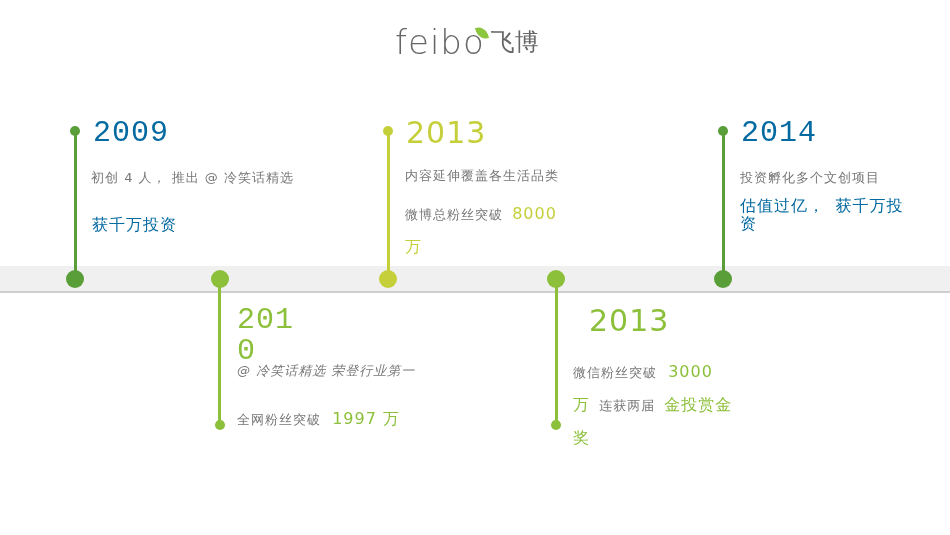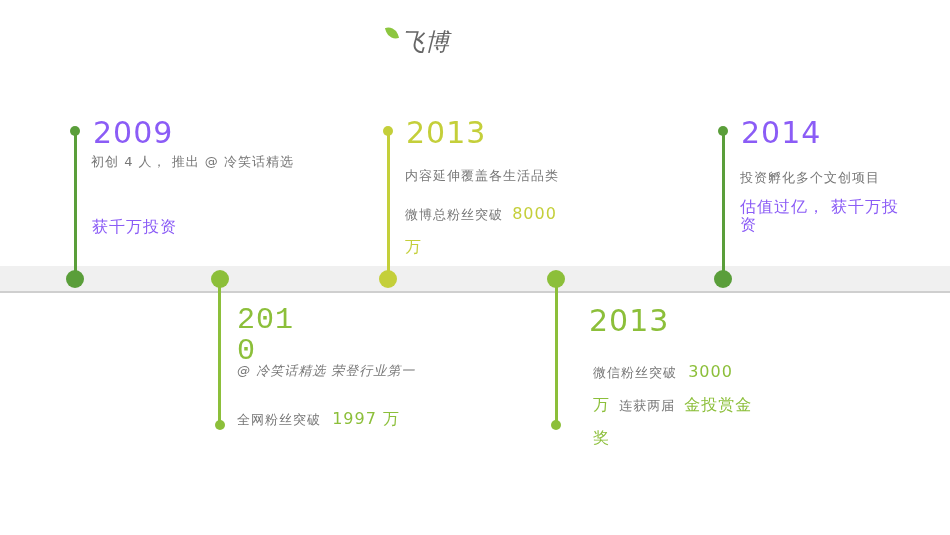--- a/index.html
+++ b/index.html
@@ -1,46 +1,47 @@
 <!DOCTYPE html>
 <html><head>
 <meta charset="utf-8">
 <style>
   html, body { margin:0; padding:0; }
   body { width:950px; height:535px; background:#ffffff; position:relative; overflow:hidden; font-family:"DejaVu Sans", sans-serif; }
   .logo { position:absolute; left:395px; top:22px; height:40px; display:flex; align-items:center; }
   .logo-word { font-family:"DejaVu Sans", sans-serif; font-size:34px; font-weight:300; color:#666; letter-spacing:1px; line-height:40px; }
   .logo-leaf { display:inline-block; width:10px; height:14px; background:#8cc63f; border-radius:0 10px 0 10px; transform:rotate(-20deg); margin-left:-8px; margin-top:-18px; }
-  .logo-cn { font-size:24px; color:#666; margin-left:4px; line-height:40px;font-style:italic; }
+  .logo-cn { font-size:24px; color:#666; margin-left:4px; line-height:40px; }
   .band { position:absolute; left:0; top:266px; width:950px; height:25px; background:#f0f0f0; border-bottom:2px solid #cfcfcf; }
   .stem { position:absolute; width:3px; }
   .dot-big { position:absolute; width:18px; height:18px; border-radius:50%; }
   .dot-small { position:absolute; width:10px; height:10px; border-radius:50%; }
   .year { position:absolute; font-size:30px; line-height:34px; letter-spacing:1px; }
   .txt { position:absolute; font-size:13px; color:#777; line-height:19px; letter-spacing:1px; }
   .hl { font-size:16px; letter-spacing:1px; }
-  .green1 { color:#8b5cf6; } .bg1 { background:#5a9e3a; }
+  .green1 { color:#0369a1;font-family:Liberation Mono, monospace; } .bg1 { background:#5a9e3a; }
   .green2 { color:#8cbf3a; } .bg2 { background:#8cbf3a; }
   .green3 { color:#c4cf3a; } .bg3 { background:#c4cf3a; }
 </style>
 </head>
 <body>
 
 <div class="logo">
+  <span class="logo-word">feibo</span>
   <span class="logo-leaf"></span>
   <span class="logo-cn">飞博</span>
 </div>
 
 <div class="band"></div>
 
 <div class="stem bg1" style="left:74px; top:131px; height:148px;"></div>
 <div class="dot-small bg1" style="left:70px; top:126px;"></div>
 <div class="dot-big bg1" style="left:66px; top:270px;"></div>
 <div class="year green1" style="left:93px; top:116px;">2009</div>
-<div class="txt" style="left:91px; top:152px; width:210px;">初创 4 人， 推出 @ 冷笑话精选</div>
+<div class="txt" style="left:91px; top:168px; width:210px;">初创 4 人， 推出 @ 冷笑话精选</div>
 <div class="txt hl green1" style="left:92px; top:217px; width:200px;">获千万投资</div>
 
 <div class="stem bg2" style="left:218px; top:279px; height:146px;"></div>
 <div class="dot-big bg2" style="left:211px; top:270px;"></div>
 <div class="dot-small bg2" style="left:215px; top:420px;"></div>
 <div class="year green2" style="left:237px; top:305px; width:70px; word-break:break-all; line-height:31px;font-family:Liberation Mono, monospace;">2010</div>
 <div class="txt" style="left:237px; top:361px; width:190px;font-style:italic;">@ 冷笑话精选 荣登行业第一</div>
 <div class="txt" style="left:237px; top:409px; width:200px;">
   <span>全网粉丝突破</span>
   <span class="hl green2" style="margin-left:6px;">1997 万</span>
@@ -53,21 +54,21 @@
 <div class="txt" style="left:405px; top:166px; width:200px;">内容延伸覆盖各生活品类</div>
 <div class="txt" style="left:405px; top:198px; width:170px; line-height:32px;">
   <span>微博总粉丝突破</span>
   <span class="hl green3" style="margin-left:4px;">8000 万</span>
 </div>
 
 <div class="stem bg2" style="left:555px; top:279px; height:146px;"></div>
 <div class="dot-big bg2" style="left:547px; top:270px;"></div>
 <div class="dot-small bg2" style="left:551px; top:420px;"></div>
 <div class="year green2" style="left:573px; top:304px;margin-left:16px;">2013</div>
-<div class="txt" style="left:573px; top:356px; width:160px; line-height:32px;margin-left:20px;">
+<div class="txt" style="left:573px; top:356px; width:160px; line-height:32px;">
   <span>微信粉丝突破</span>
   <span class="hl green2" style="margin-left:6px;">3000 万</span>
   <span style="margin-left:4px;">连获两届</span>
   <span class="hl green2" style="margin-left:4px;">金投赏金奖</span>
 </div>
 
 <div class="stem bg1" style="left:722px; top:131px; height:148px;"></div>
 <div class="dot-small bg1" style="left:718px; top:126px;"></div>
 <div class="dot-big bg1" style="left:714px; top:270px;"></div>
 <div class="year green1" style="left:741px; top:116px;">2014</div>

